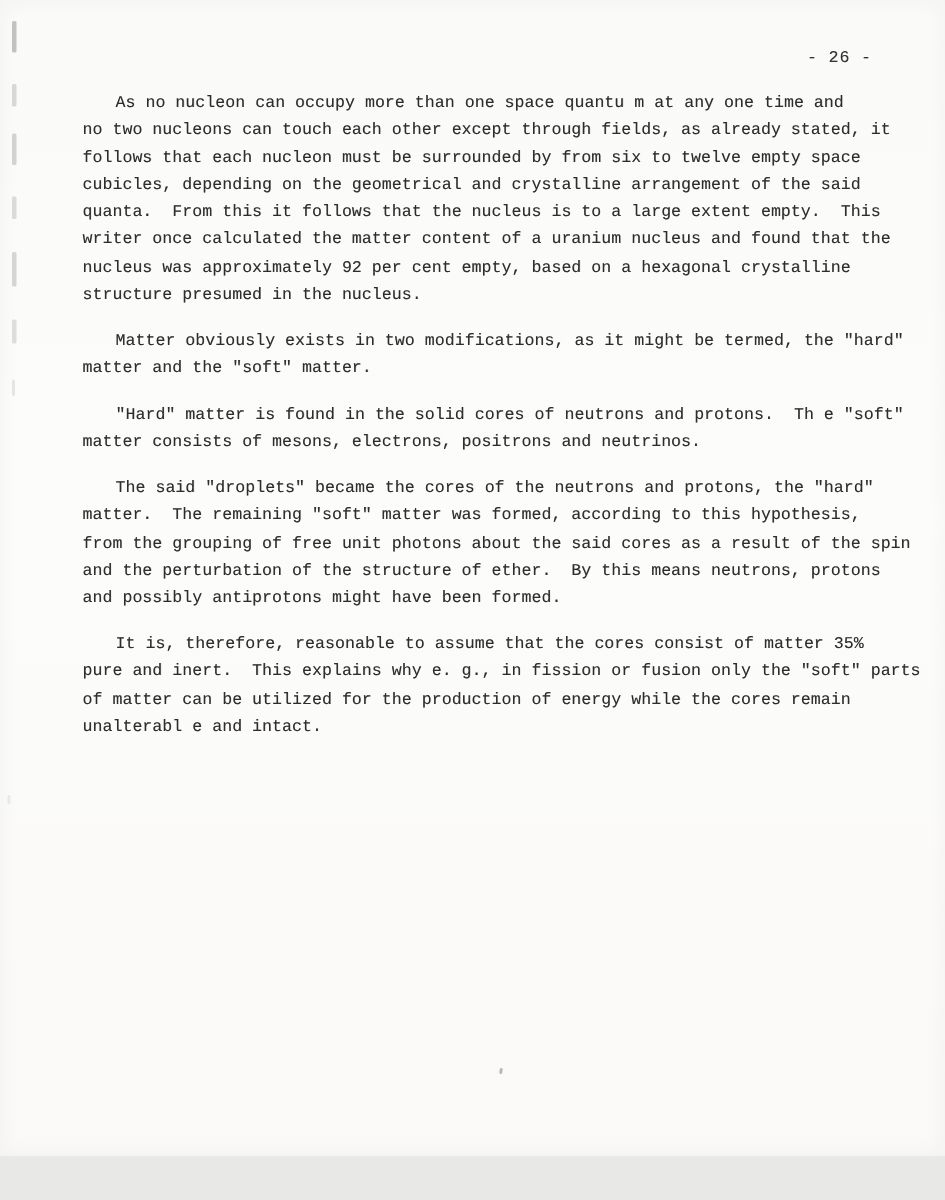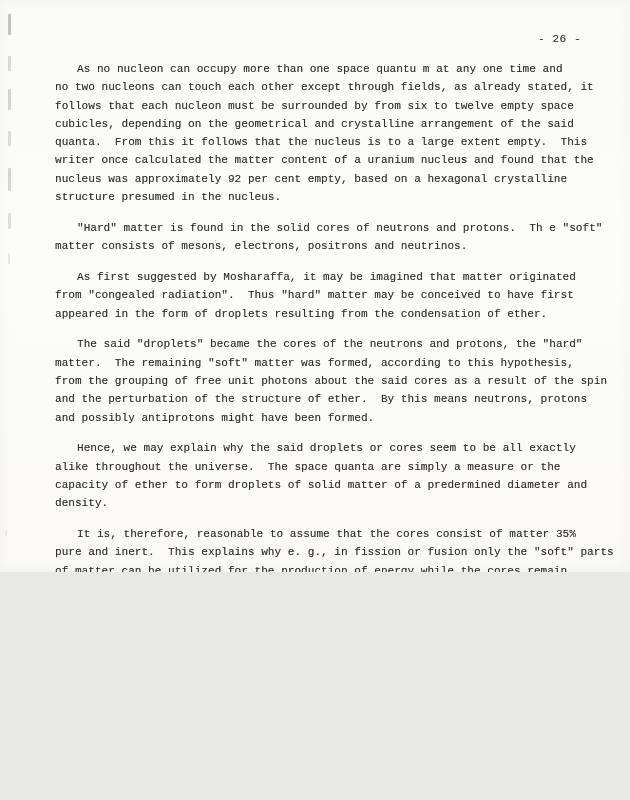--- a/index.html
+++ b/index.html
@@ -3,21 +3,21 @@
 <meta charset="utf-8">
 <style>
   html, body {
     margin: 0;
     padding: 0;
     background: #e8e8e6;
   }
   .page {
     position: relative;
     width: 630px;
-    height: 572px;
+    height: 771px;
     margin: 0;
     background: linear-gradient(180deg, #fafaf8 0%, #fcfcfa 45%, #faf9f7 100%);
     box-shadow: inset 0 0 14px rgba(60,60,55,0.04);
     overflow: hidden;
     font-family: "Liberation Mono", "DejaVu Sans Mono", monospace;
     color: #2e2d2b;
   }
   .page-number {
     position: absolute;
     left: 538px;
@@ -91,33 +91,28 @@
 
   <div class="body-text">
     <p>As no nucleon can occupy more than one space quantu m at any one time and
 no two nucleons can touch each other except through fields, as already stated, it
 follows that each nucleon must be surrounded by from six to twelve empty space
 cubicles, depending on the geometrical and crystalline arrangement of the said
 quanta.  From this it follows that the nucleus is to a large extent empty.  This
 writer once calculated the matter content of a uranium nucleus and found that the
 nucleus was approximately 92 per cent empty, based on a hexagonal crystalline
 structure presumed in the nucleus.</p>
+    <p>Matter obviously exists in two modifications, as it might be termed, the "hard"
+matter and the "soft" matter.</p>
     <p>"Hard" matter is found in the solid cores of neutrons and protons.  Th e "soft"
 matter consists of mesons, electrons, positrons and neutrinos.</p>
-    <p>As first suggested by Mosharaffa, it may be imagined that matter originated
-from "congealed radiation".  Thus "hard" matter may be conceived to have first
-appeared in the form of droplets resulting from the condensation of ether.</p>
     <p>The said "droplets" became the cores of the neutrons and protons, the "hard"
 matter.  The remaining "soft" matter was formed, according to this hypothesis,
 from the grouping of free unit photons about the said cores as a result of the spin
 and the perturbation of the structure of ether.  By this means neutrons, protons
 and possibly antiprotons might have been formed.</p>
-    <p>Hence, we may explain why the said droplets or cores seem to be all exactly
-alike throughout the universe.  The space quanta are simply a measure or the
-capacity of ether to form droplets of solid matter of a predermined diameter and
-density.</p>
     <p>It is, therefore, reasonable to assume that the cores consist of matter 35%
 pure and inert.  This explains why e. g., in fission or fusion only the "soft" parts
 of matter can be utilized for the production of energy while the cores remain
 unalterabl e and intact.</p>
   </div>
 
 </div>
 
 </body></html>

